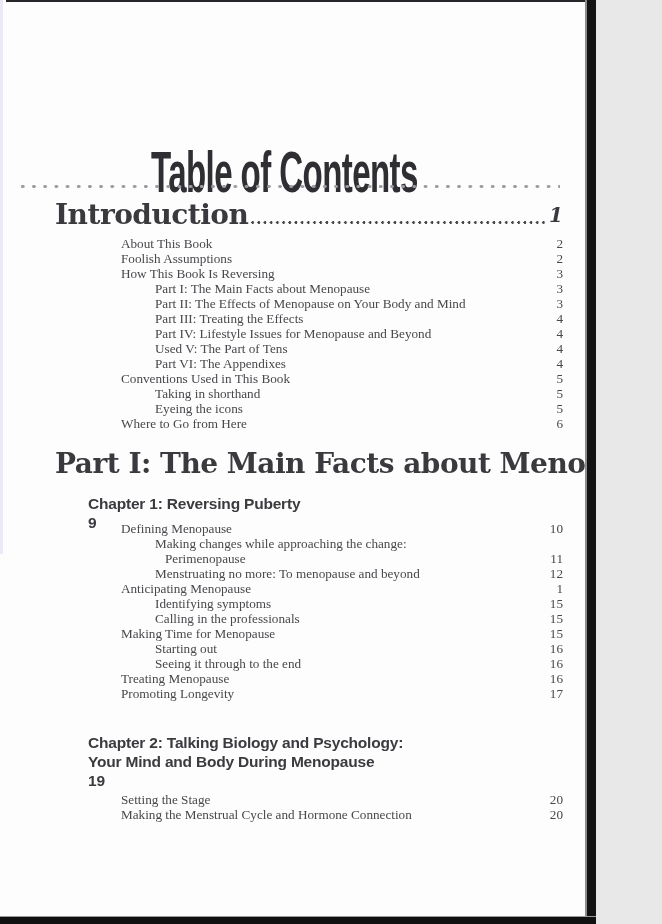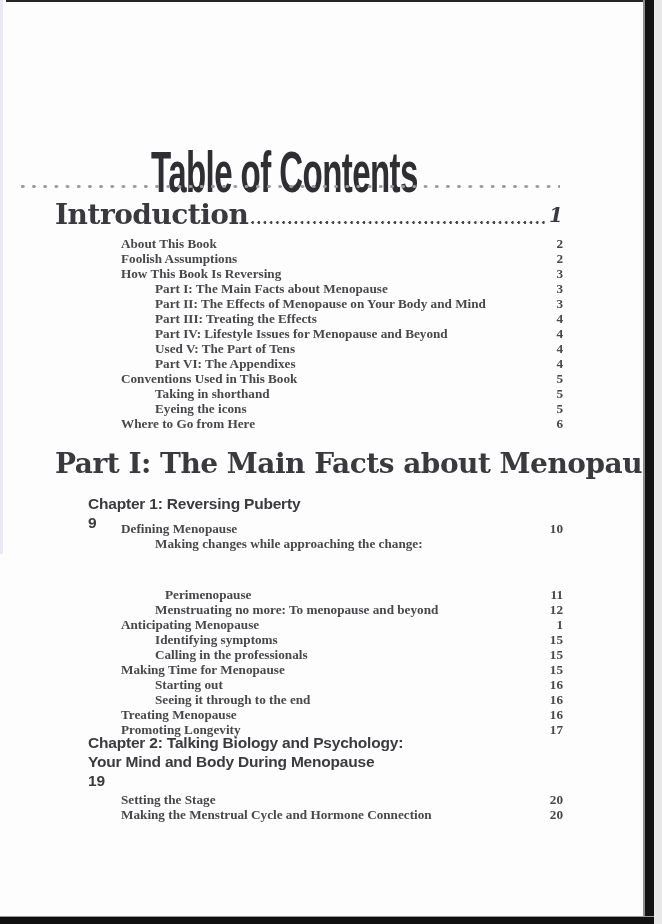--- a/index.html
+++ b/index.html
@@ -1,17 +1,17 @@
 <!DOCTYPE html>
 <html><head>
 <meta charset="utf-8">
 <style>
   html,body { margin:0; padding:0; background:#e8e8e8; }
   .page {
-    position:relative; width:654px; height:924px;
+    position:relative; width:596px; height:924px;
     background:#fdfdfd; overflow:hidden;
     font-family:"Liberation Serif", serif;
   }
   
   .edge-top    { position:absolute; top:0; left:6px; right:0; height:2px; background:#26262a; }
   .edge-right  { position:absolute; top:0; right:0; width:9px; height:100%; background:#131313; border-left:2px solid #8d8d8d; }
   .edge-bottom { position:absolute; bottom:0; left:0; width:100%; height:7px; background:#111; border-top:1px solid #9a9a9a; }
   .edge-left   { position:absolute; top:0; left:0; width:3px; height:60%; background:#e3e0f2; opacity:.7; }
 
   .title {
@@ -62,33 +62,33 @@
   .chapter-page {
     font-family:"Liberation Sans", sans-serif; font-weight:700;
     font-size:15.5px; line-height:19px; color:#3b3b3f;
   }
   .leader-chapter {
     background-image:radial-gradient(circle 1.2px at 1.4px 1.4px, #3e3e42 1.1px, transparent 1.45px);
     background-size:8.6px 2.8px; background-position:left bottom 3px;
     margin:0 2px 0 10px;
   }
 
-  .entry { display:flex; align-items:flex-end; height:15px;font-weight:bold; }
+  .entry { display:flex; align-items:flex-end; height:15px; }
   .etext {
     font-size:13.2px; line-height:15px; color:#48484c; white-space:nowrap;
   }
   .epage { font-size:13.2px; line-height:15px; color:#48484c; }
   .leader-fine {
     background-image:radial-gradient(circle 0.9px at 1px 1px, #55555a 0.8px, transparent 1.1px);
     background-size:4.4px 2px; background-position:left bottom 3px;
     margin:0 1px 0 3px;
   }
   .entry.level1 { padding-left:66px; }
   .entry.level2 { padding-left:100px; }
-  .entry.level3 { padding-left:110px;margin-top:36px; }
+  .entry.level3 { padding-left:110px; }
   .entries { margin-top:6px; }
 </style>
 </head>
 <body>
 
 <div class="page">
   <div class="edge-left"></div>
   <div class="edge-top"></div>
 
   <h1 class="title">Table of Contents</h1>

